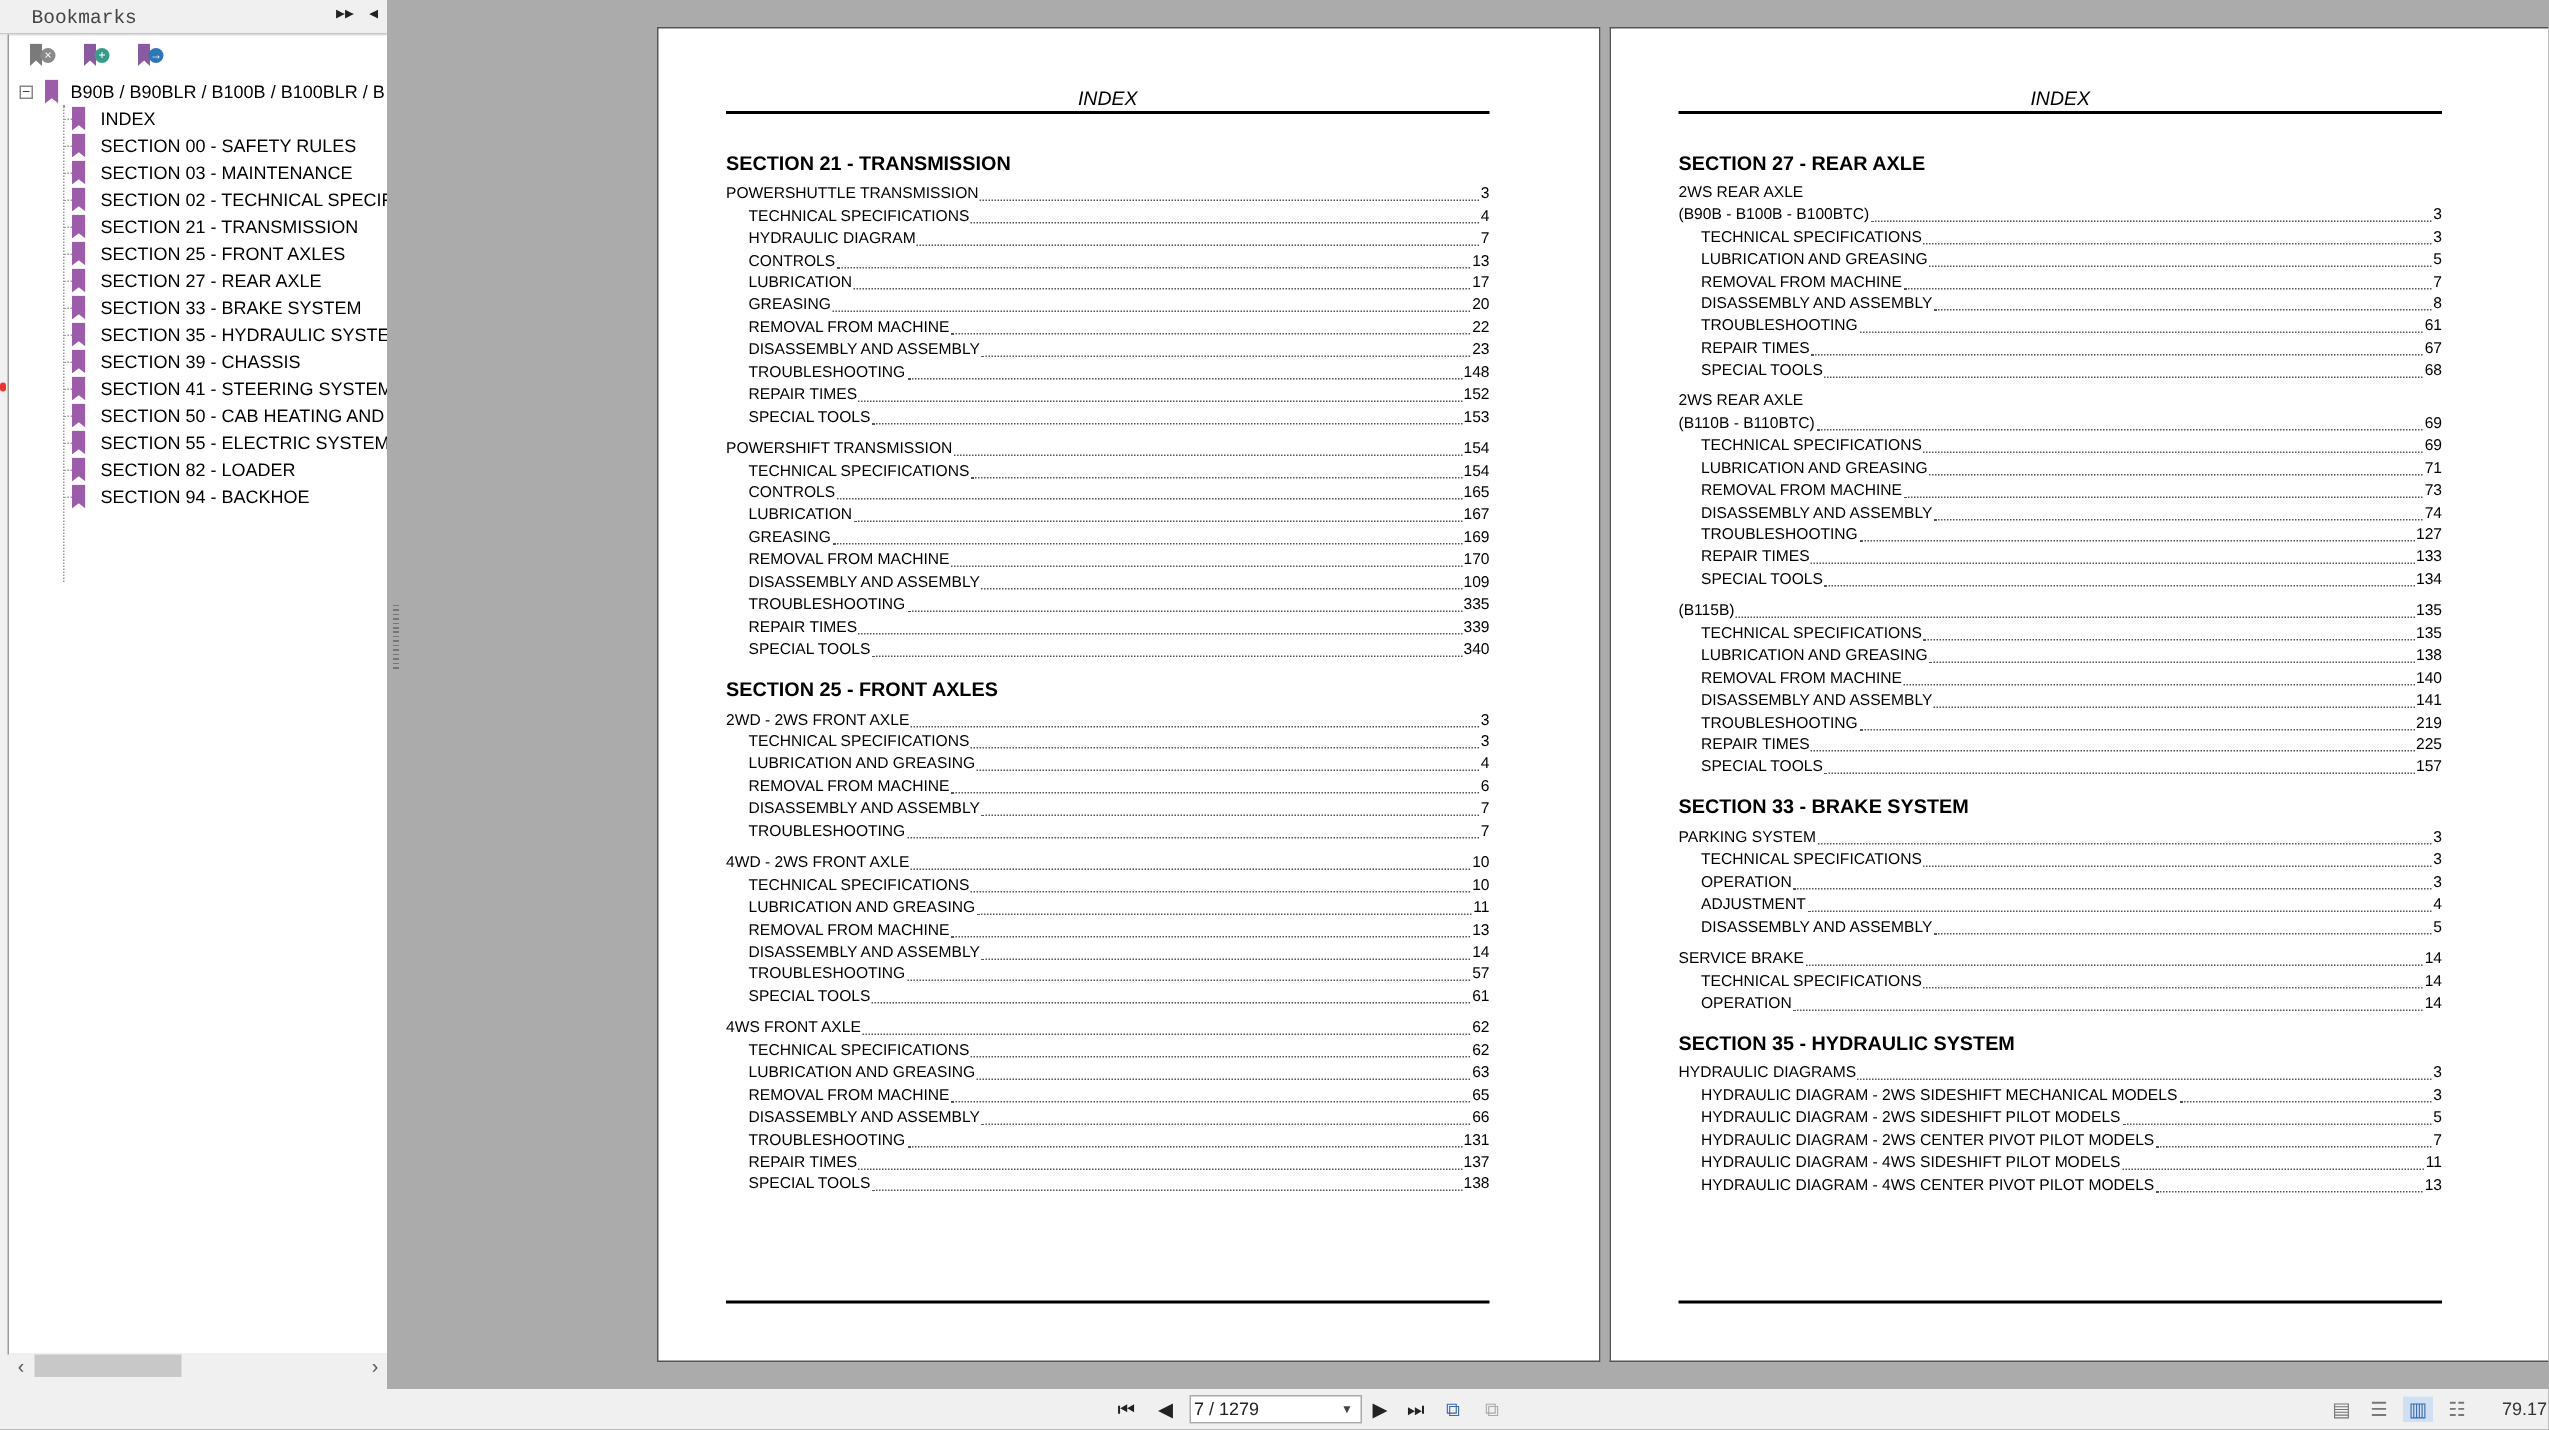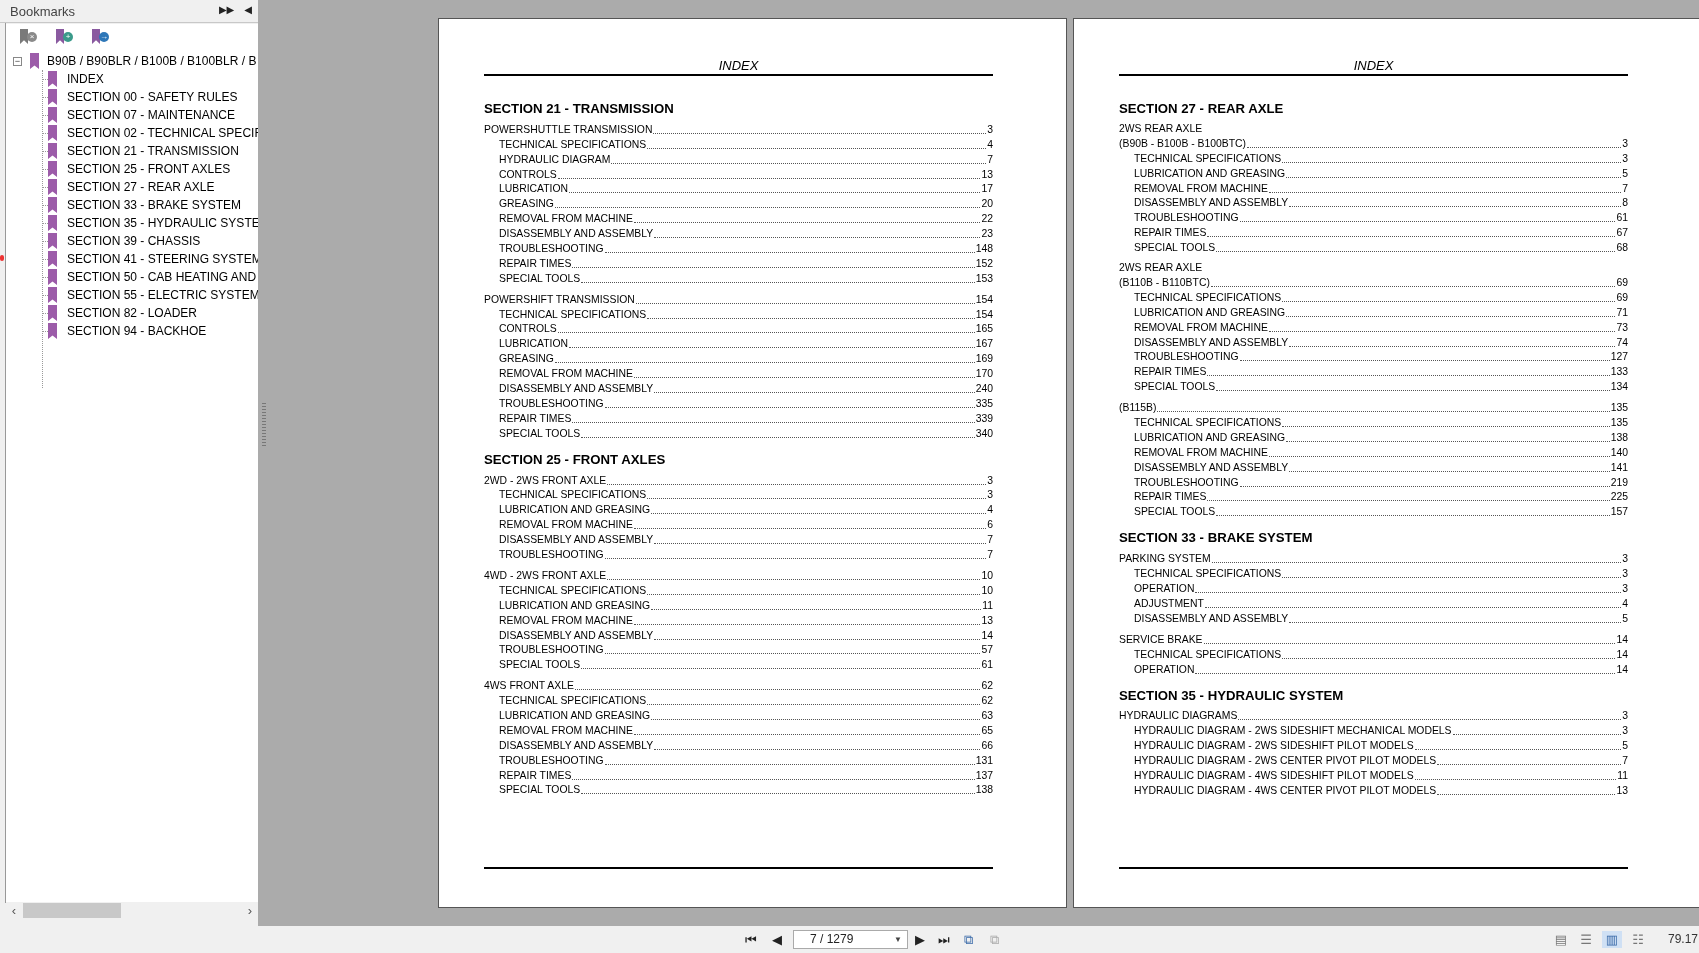--- a/index.html
+++ b/index.html
@@ -1,21 +1,21 @@
 <!DOCTYPE html>
 <html><head>
 <meta charset="utf-8">
 <style>
   * { box-sizing: border-box; margin: 0; padding: 0; }
   html, body { width: 1699px; height: 953px; overflow: hidden; background: #ababab; font-family: "Liberation Sans", sans-serif; }
   #app { position: relative; width: 1699px; height: 953px; }
 
   
   #sidebar { position: absolute; left: 0; top: 0; width: 258px; height: 926px; background: #f0f0f0; }
-  #sb-header { height: 23px; display: flex; align-items: center; padding-left: 10px; font-size: 13px; color: #444; border-bottom: 1px solid #c8c8c8; position: relative; }
+  #sb-header { height: 23px; display: flex; align-items: center; padding-left: 21px; font-size: 13px; color: #444; border-bottom: 1px solid #c8c8c8; position: relative; font-family: Liberation Mono, monospace; }
   #sb-header .hbtns { position: absolute; right: 6px; top: 4px; display: flex; gap: 10px; font-size: 10px; color: #222; }
   #sb-left-strip { position: absolute; left: 0; top: 23px; width: 6px; height: 880px; border-right: 1px solid #999; background: #f0f0f0; }
   #sb-left-strip .dot { position: absolute; left: 0; top: 232px; width: 4px; height: 6px; background: #e33; border-radius: 2px; }
   #sb-body { position: absolute; left: 6px; top: 24px; width: 252px; height: 878px; background: #fff; }
   #sb-tools { height: 26px; display: flex; align-items: center; gap: 16px; padding-left: 12px; }
   .bm-tool { width: 20px; height: 18px; position: relative; cursor: pointer; }
   .bm-tool .flag { position: absolute; left: 2px; top: 1px; width: 8px; height: 15px; background: #8a5aa0; clip-path: polygon(0 0,100% 0,100% 100%,50% 75%,0 100%); }
   .bm-tool .flag.gray { background: #7a7a7a; }
   .bm-tool .badge { position: absolute; left: 9px; top: 4px; width: 10px; height: 10px; border-radius: 50%; font-size: 8px; line-height: 10px; text-align: center; color: #fff; }
   #tree { position: relative; padding-top: 2px; font-size: 12px; color: #000; }
@@ -47,21 +47,21 @@
   .toc-row { height: 14.9px; display: flex; align-items: flex-end; line-height: 14px; }
   .toc-row.sub { padding-left: 15px; }
   .toc-row .lbl { white-space: nowrap; }
   .toc-row .dots { flex: 1; border-bottom: 1px dotted #555; margin: 0 1px 3px 1px; }
   .toc-row .pg { white-space: nowrap; text-align: right; }
   .toc-line1 { height: 14px; line-height: 14px; }
 
   
   #bottombar { position: absolute; left: 0; top: 926px; width: 1699px; height: 27px; background: #f0f0f0; }
   .nav-btn { position: absolute; top: 6px; font-size: 13px; color: #222; cursor: pointer; }
-  #page-field { position: absolute; left: 793px; top: 4px; width: 115px; height: 19px; border: 1px solid #aaa; background: #fff; font-size: 12px; padding-left: 16px; line-height: 17px; color: #222; }
+  #page-field { position: absolute; left: 793px; top: 4px; width: 115px; height: 19px; border: 1px solid #aaa; background: #fff; font-size: 12px; padding-left: 2px; line-height: 17px; color: #222; }
   #page-field .dd { position: absolute; right: 5px; top: 0; font-size: 8px; color: #444; }
   .view-btn { position: absolute; top: 5px; width: 20px; height: 17px; font-size: 13px; text-align: center; line-height: 17px; color: #777; cursor: pointer; }
   .view-btn.active { background: #cfe0f4; color: #3a6aa8; }
   #zoom-val { position: absolute; left: 1668px; top: 6px; font-size: 12px; color: #333; }
 </style>
 </head>
 <body>
 
 <div id="app">
 
@@ -101,21 +101,21 @@
         <div class="tree-item">
             <span class="bm-icon"></span>
             <span>INDEX</span>
           </div>
         <div class="tree-item">
             <span class="bm-icon"></span>
             <span>SECTION 00 - SAFETY RULES</span>
           </div>
         <div class="tree-item">
             <span class="bm-icon"></span>
-            <span>SECTION 07 - MAINTENANCE</span>
+            <span>SECTION 03 - MAINTENANCE</span>
           </div>
         <div class="tree-item">
             <span class="bm-icon"></span>
             <span>SECTION 02 - TECHNICAL SPECIFI</span>
           </div>
         <div class="tree-item">
             <span class="bm-icon"></span>
             <span>SECTION 21 - TRANSMISSION</span>
           </div>
         <div class="tree-item">
@@ -259,21 +259,21 @@
             <span class="pg">169</span>
           </div>
           <div class="toc-row sub">
             <span class="lbl">REMOVAL FROM MACHINE</span>
             <span class="dots"></span>
             <span class="pg">170</span>
           </div>
           <div class="toc-row sub">
             <span class="lbl">DISASSEMBLY AND ASSEMBLY</span>
             <span class="dots"></span>
-            <span class="pg">240</span>
+            <span class="pg">109</span>
           </div>
           <div class="toc-row sub">
             <span class="lbl">TROUBLESHOOTING</span>
             <span class="dots"></span>
             <span class="pg">335</span>
           </div>
           <div class="toc-row sub">
             <span class="lbl">REPAIR TIMES</span>
             <span class="dots"></span>
             <span class="pg">339</span>

